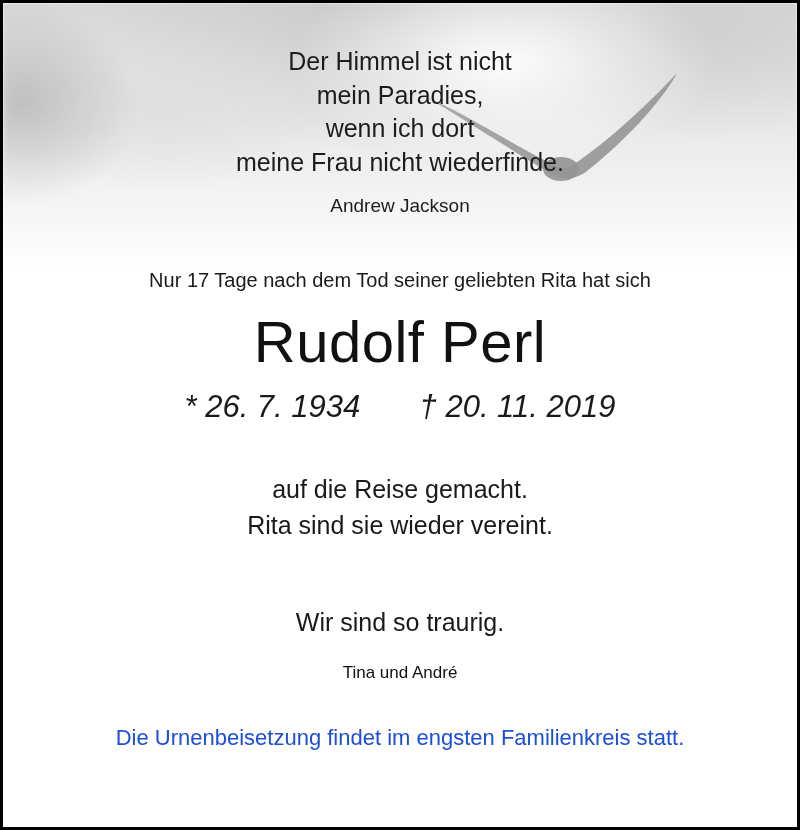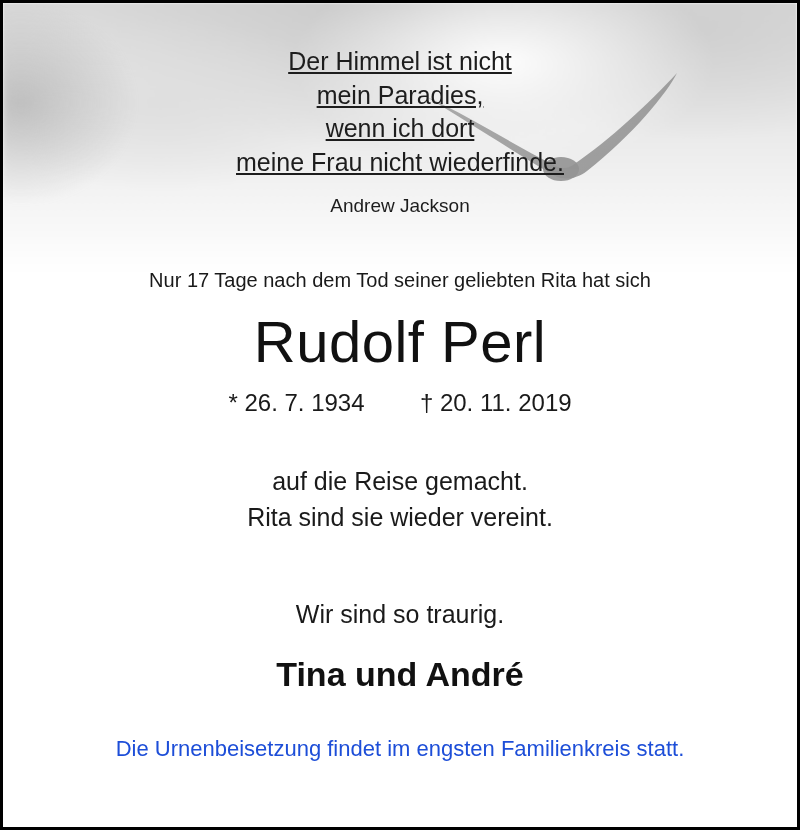--- a/index.html
+++ b/index.html
@@ -57,21 +57,20 @@
     text-align: center;
     color: #1a1a1a;
   }
   .quote {
     margin-top: 42px;
     font-size: 25px;
     line-height: 1.34;
     text-align: center;
     color: #1d1d1d;
     padding-left: 0;
-    text-decoration: underline;
   }
   .quote .ql {
     display: block;
   }
   .quote-author {
     margin-top: 16px;
     font-size: 19px;
     color: #1d1d1d;
   }
   .intro {
@@ -81,42 +80,43 @@
   }
   .name {
     margin-top: 16px;
     font-size: 58px;
     font-weight: 400;
     letter-spacing: 0.5px;
     color: #111111;
   }
   .dates {
     margin-top: 14px;
-    font-size: 24px;
+    font-size: 31px;
     color: #1a1a1a;
+    font-style: italic;
   }
   .dates .gap {
     display: inline-block;
     width: 42px;
   }
   .body-lines {
     margin-top: 46px;
     font-size: 25px;
     line-height: 1.45;
     color: #1a1a1a;
   }
   .sad {
     margin-top: 64px;
     font-size: 25px;
     color: #1a1a1a;
   }
   .signers {
     margin-top: 26px;
-    font-size: 34px;
-    font-weight: bold;
+    font-size: 17px;
+    font-weight: normal;
     color: #111111;
   }
   .closing {
     margin-top: 42px;
     font-size: 22px;
     color: #1d4ed8;
   }
 </style>
 </head>
 <body>

